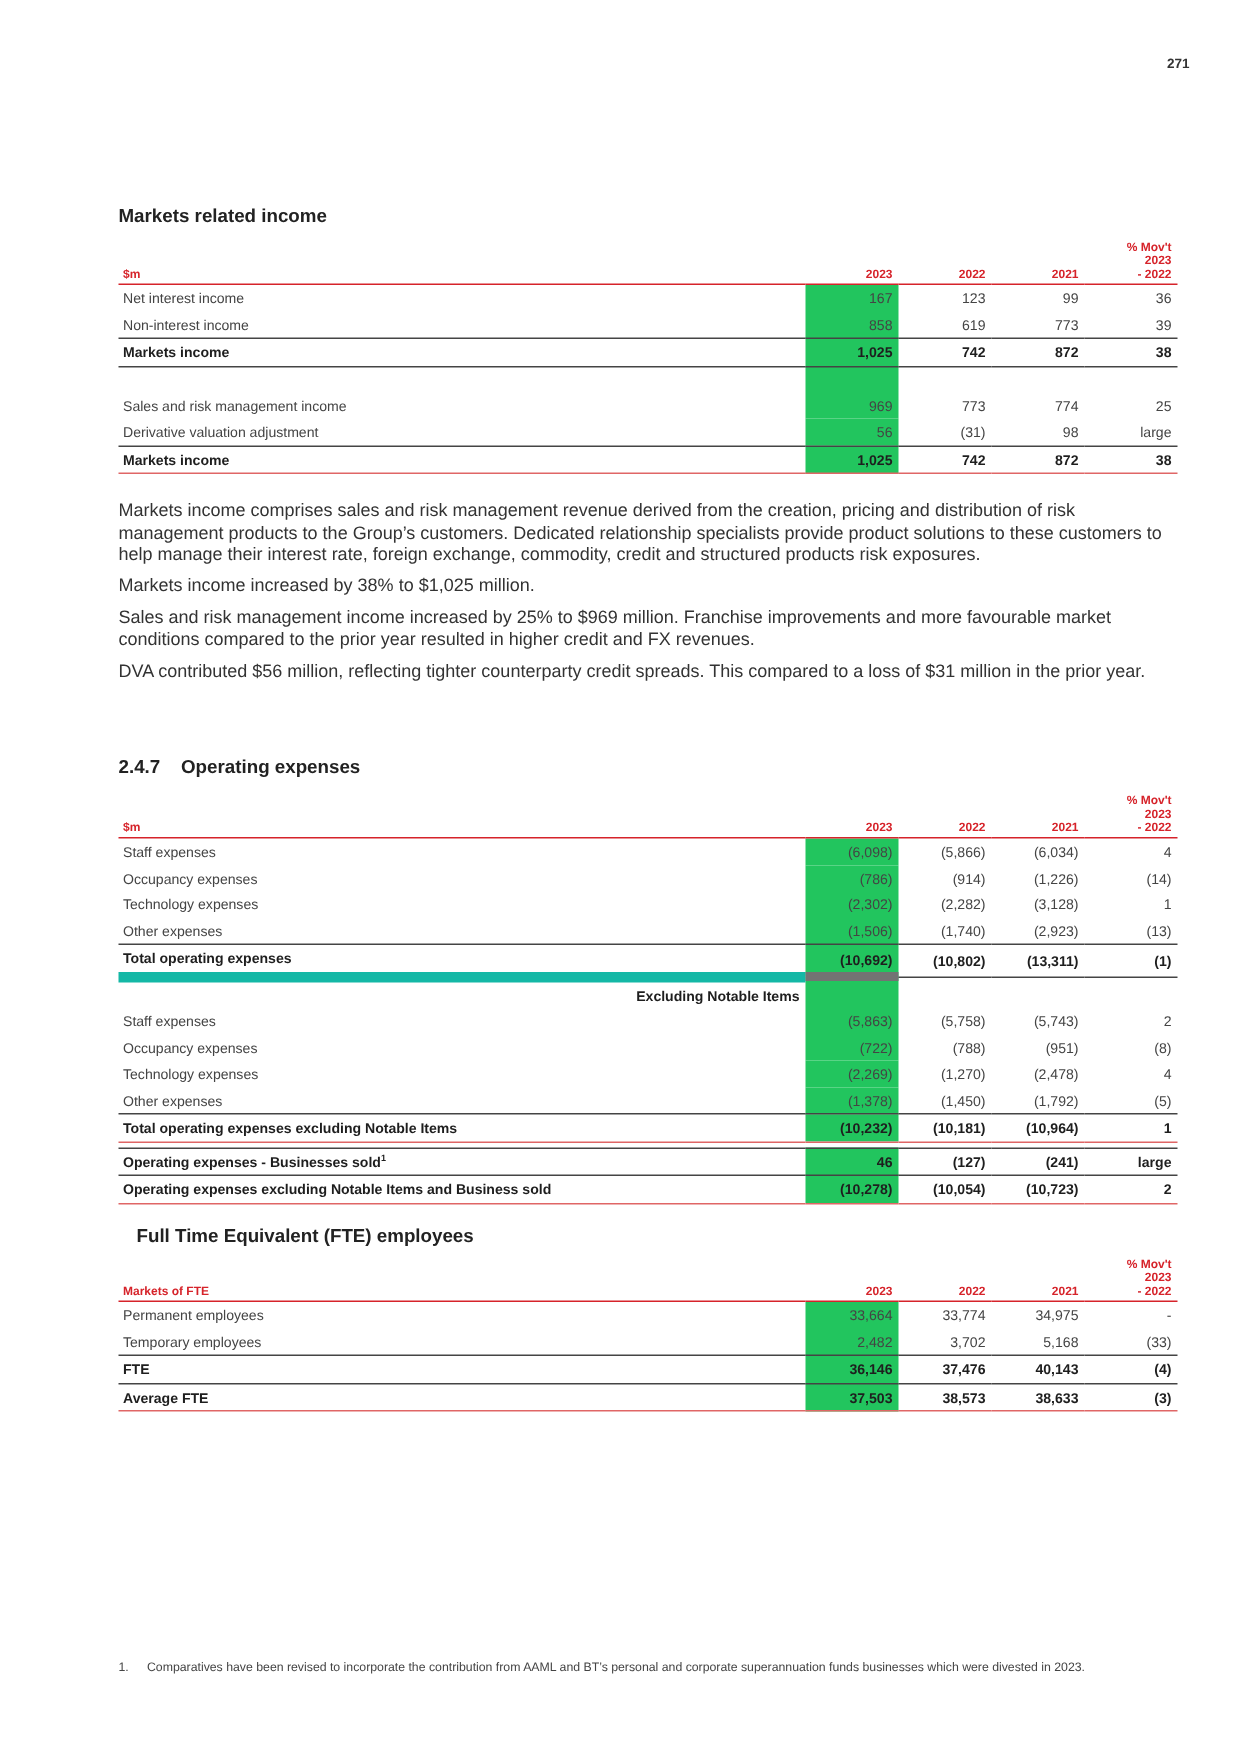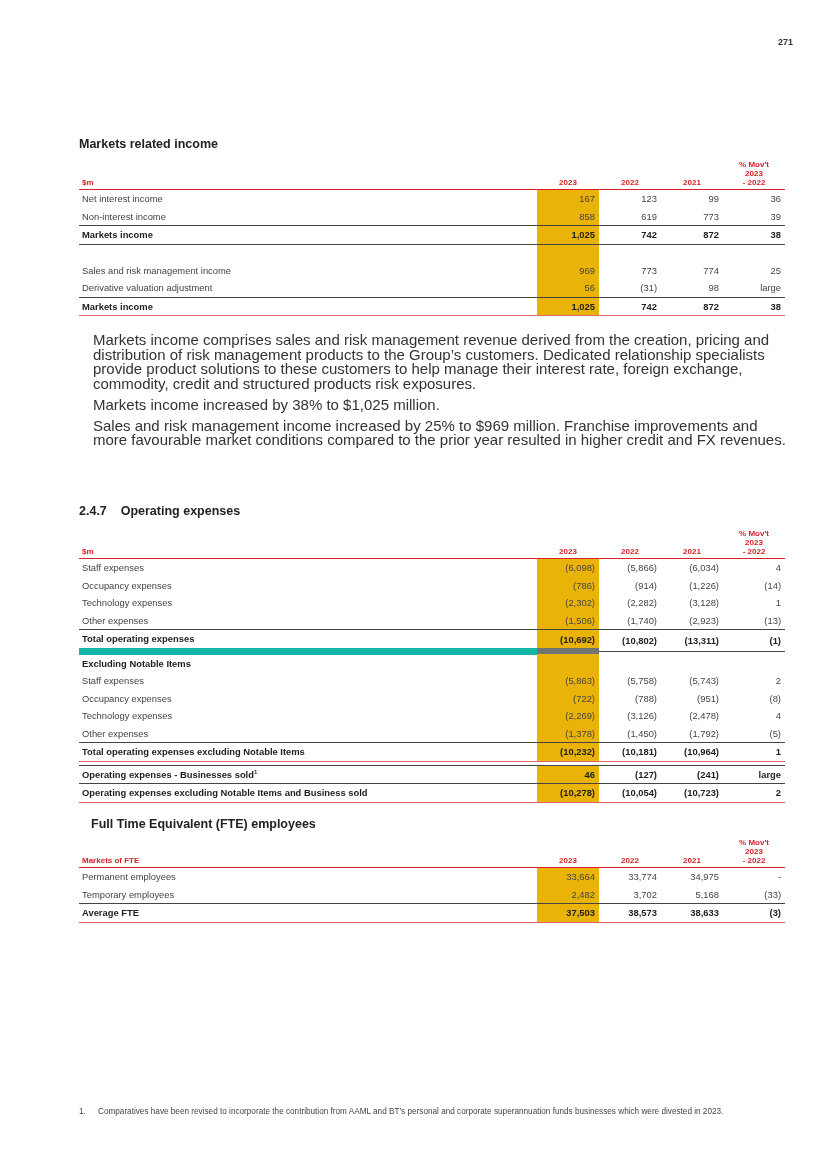--- a/index.html
+++ b/index.html
@@ -13,39 +13,39 @@
   }
   .section-title {
     position: absolute; left: 79px; font-size: 12.5px; font-weight: bold; color: #222;
     margin: 0;
   }
   .tbl {
     position: absolute; left: 79px; width: 706px;
     border-collapse: collapse; font-size: 9.4px;
   }
   .tbl th {
-    color: #d6232a; font-weight: bold; font-size: 8px; 
+    color: #d6232a; font-weight: bold; font-size: 8px; text-align: right;
     vertical-align: bottom; padding: 0 4px 2px 4px; line-height: 9px;
     border-bottom: 1.5px solid #d6232a;
   }
   .tbl th.label { text-align: left; padding-left: 3px; }
   .tbl td {
     padding: 0 4px; height: 17.5px; text-align: right; color: #444;
     white-space: nowrap;
   }
   .tbl td.label { text-align: left; padding-left: 3px; }
-  .tbl td.c2023 { background: #eab308; }
+  .tbl td.c2023 { background: #22c55e; }
   .tbl col.c-label { width: auto; }
   .tbl col.c-num { width: 62px; }
   .tbl tr.total td { font-weight: bold; color: #1e1e1e; border-top: 1px solid #444; }
   .tbl tr.total-final td { border-bottom: 1.5px solid #e06666; }
-  .tbl tr.heading td { font-weight: bold; color: #1e1e1e; }
+  .tbl tr.heading td { font-weight: bold; color: #1e1e1e; text-align: right; }
   .tbl tr.spacer td { height: 17px; }
   .body-text {
-    position: absolute; left: 79px; width: 700px; font-size: 15px; line-height: 14.5px; color: #333; margin-left: 14px;
+    position: absolute; left: 79px; width: 700px; font-size: 12px; line-height: 14.5px; color: #333;
   }
   .body-text p { margin: 0 0 6.5px 0; }
   .footnote {
     position: absolute; left: 79px; top: 1107px; width: 710px; font-size: 8.2px; line-height: 10px; color: #444;
     display: flex;
   }
   .footnote .num { width: 19px; flex: none; }
   sup { font-size: 6px; }
 </style>
 </head>
@@ -122,20 +122,21 @@
       <td>872</td>
       <td>38</td>
     </tr>
   </tbody>
 </table>
 
 <div class="body-text" style="top:333px;">
   <p>Markets income comprises sales and risk management revenue derived from the creation, pricing and distribution of risk management products to the Group’s customers. Dedicated relationship specialists provide product solutions to these customers to help manage their interest rate, foreign exchange, commodity, credit and structured products risk exposures.</p>
   <p>Markets income increased by 38% to $1,025 million.</p>
   <p>Sales and risk management income increased by 25% to $969 million. Franchise improvements and more favourable market conditions compared to the prior year resulted in higher credit and FX revenues.</p>
+  <p>DVA contributed $56 million, reflecting tighter counterparty credit spreads. This compared to a loss of $31 million in the prior year.</p>
 </div>
 
 <h2 class="section-title" style="top:504px;">2.4.7&nbsp;&nbsp;&nbsp;&nbsp;Operating expenses</h2>
 
 <table class="tbl" style="top:529px;">
   <colgroup>
       <col class="c-label">
       <col class="c-num">
       <col class="c-num">
       <col class="c-num">
@@ -203,21 +204,21 @@
     <tr>
       <td class="label">Occupancy expenses</td>
       <td class="c2023">(722)</td>
       <td>(788)</td>
       <td>(951)</td>
       <td>(8)</td>
     </tr>
     <tr>
       <td class="label">Technology expenses</td>
       <td class="c2023">(2,269)</td>
-      <td>(3,126)</td>
+      <td>(1,270)</td>
       <td>(2,478)</td>
       <td>4</td>
     </tr>
     <tr>
       <td class="label">Other expenses</td>
       <td class="c2023">(1,378)</td>
       <td>(1,450)</td>
       <td>(1,792)</td>
       <td>(5)</td>
     </tr>
@@ -275,20 +276,27 @@
       <td>34,975</td>
       <td>-</td>
     </tr>
     <tr>
       <td class="label">Temporary employees</td>
       <td class="c2023">2,482</td>
       <td>3,702</td>
       <td>5,168</td>
       <td>(33)</td>
     </tr>
+    <tr class="total">
+      <td class="label">FTE</td>
+      <td class="c2023">36,146</td>
+      <td>37,476</td>
+      <td>40,143</td>
+      <td>(4)</td>
+    </tr>
     <tr class="total total-final">
       <td class="label">Average FTE</td>
       <td class="c2023">37,503</td>
       <td>38,573</td>
       <td>38,633</td>
       <td>(3)</td>
     </tr>
   </tbody>
 </table>
 

